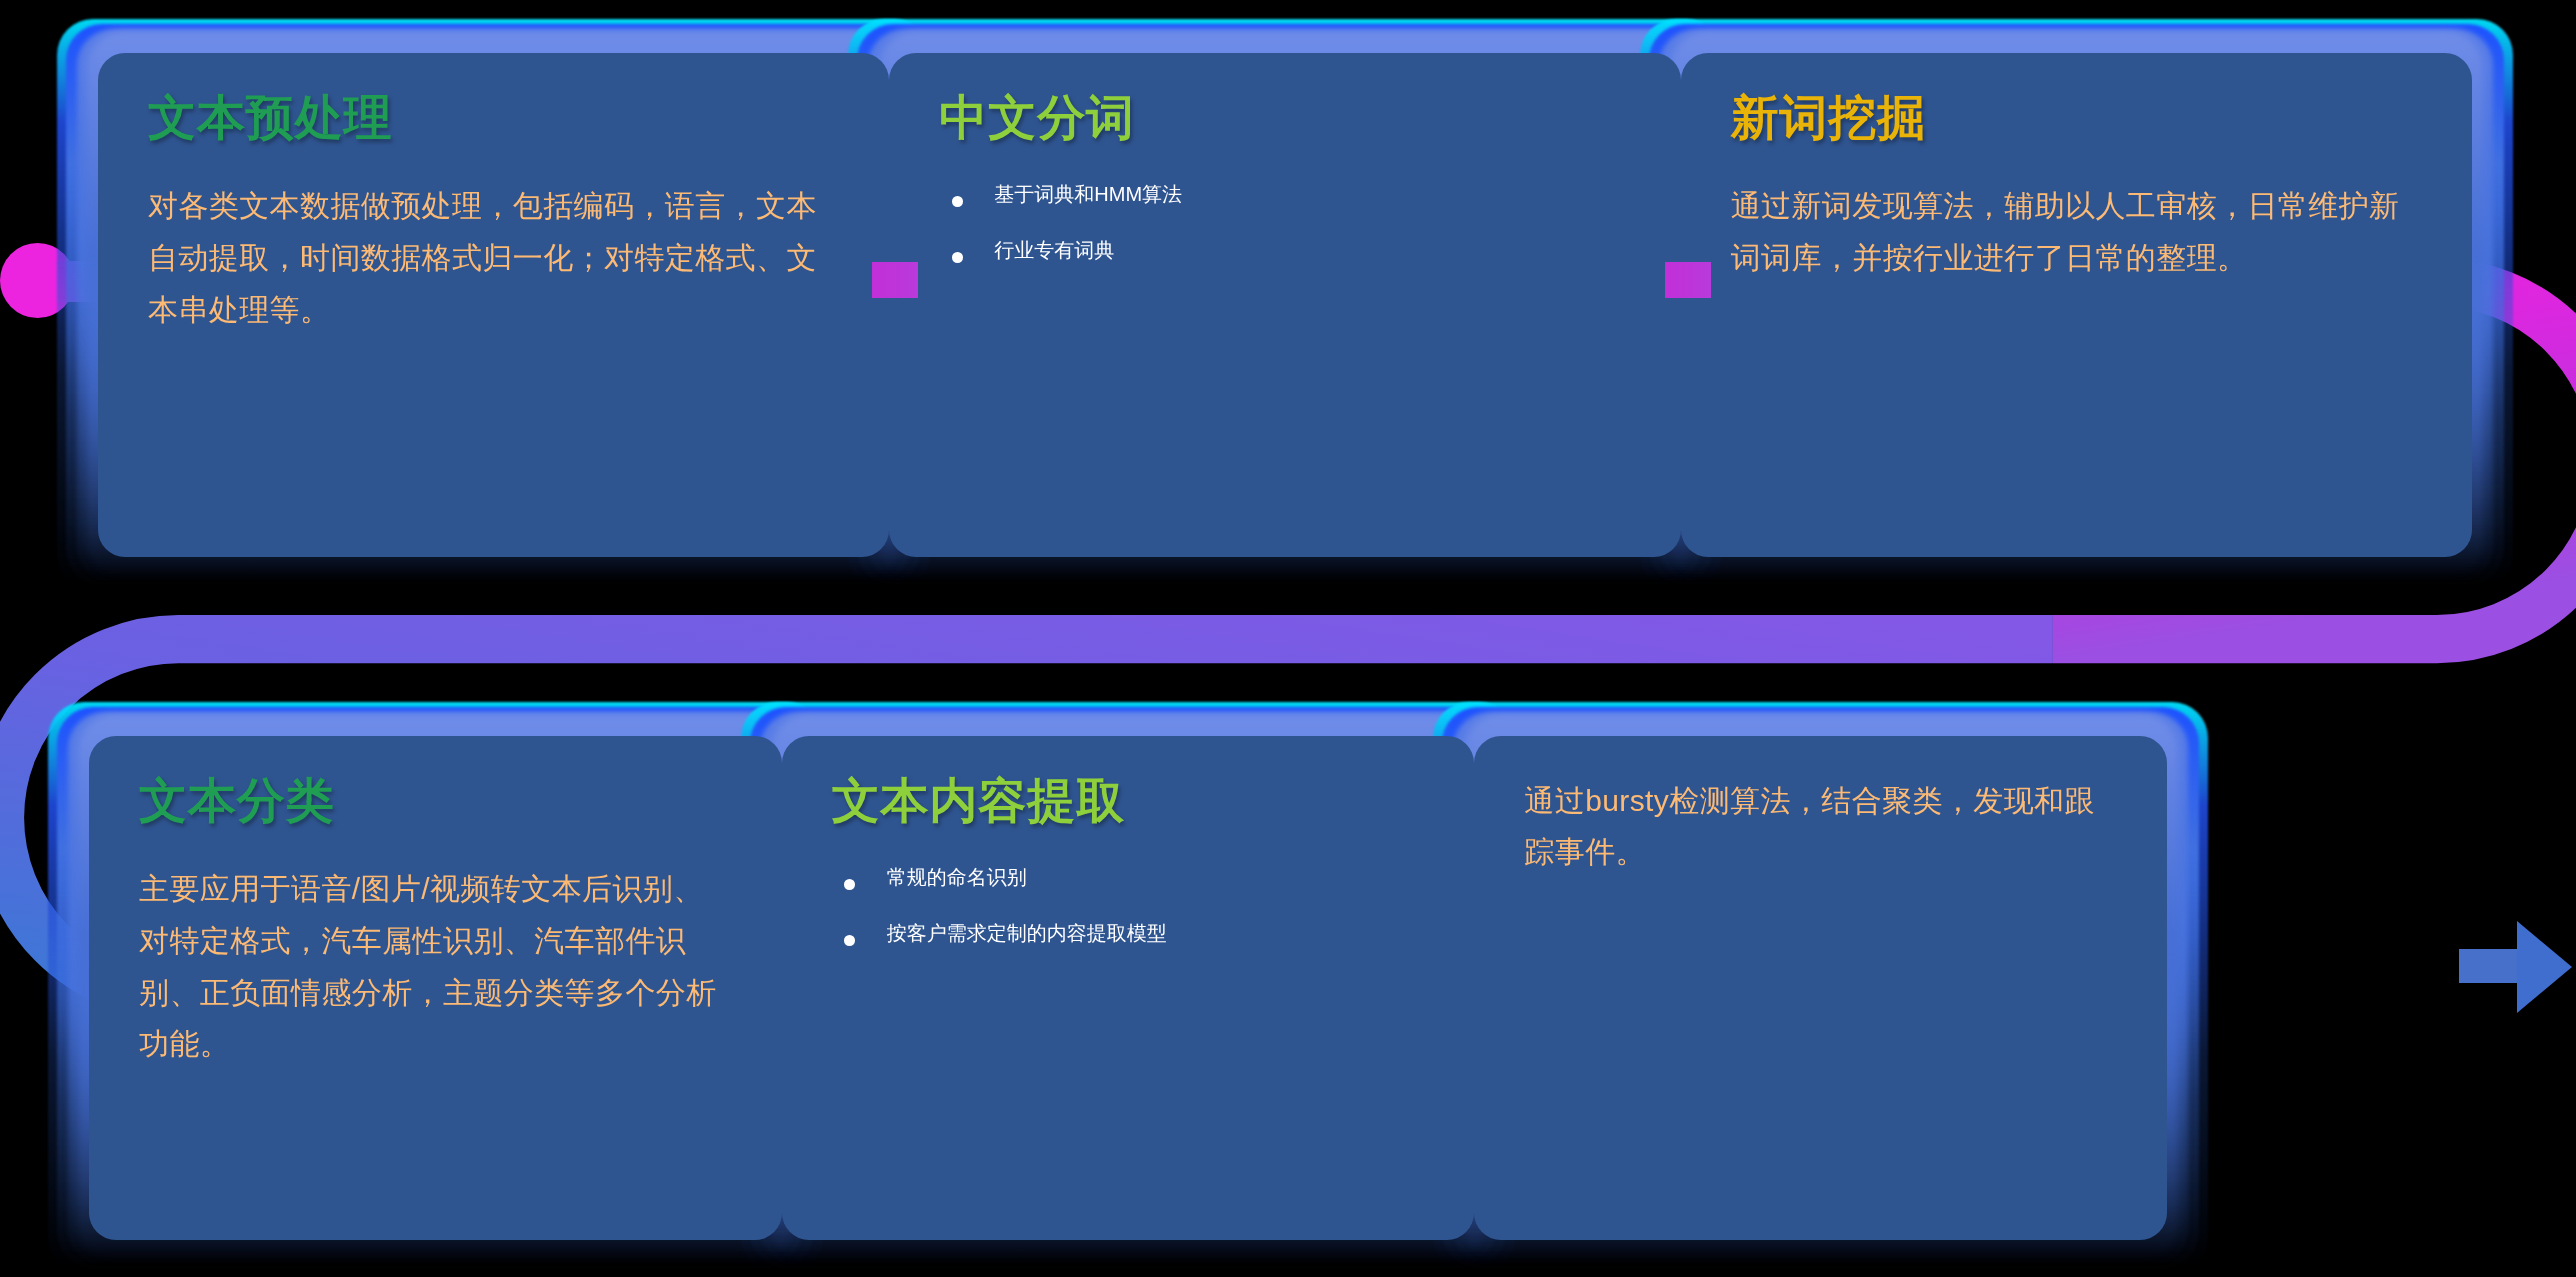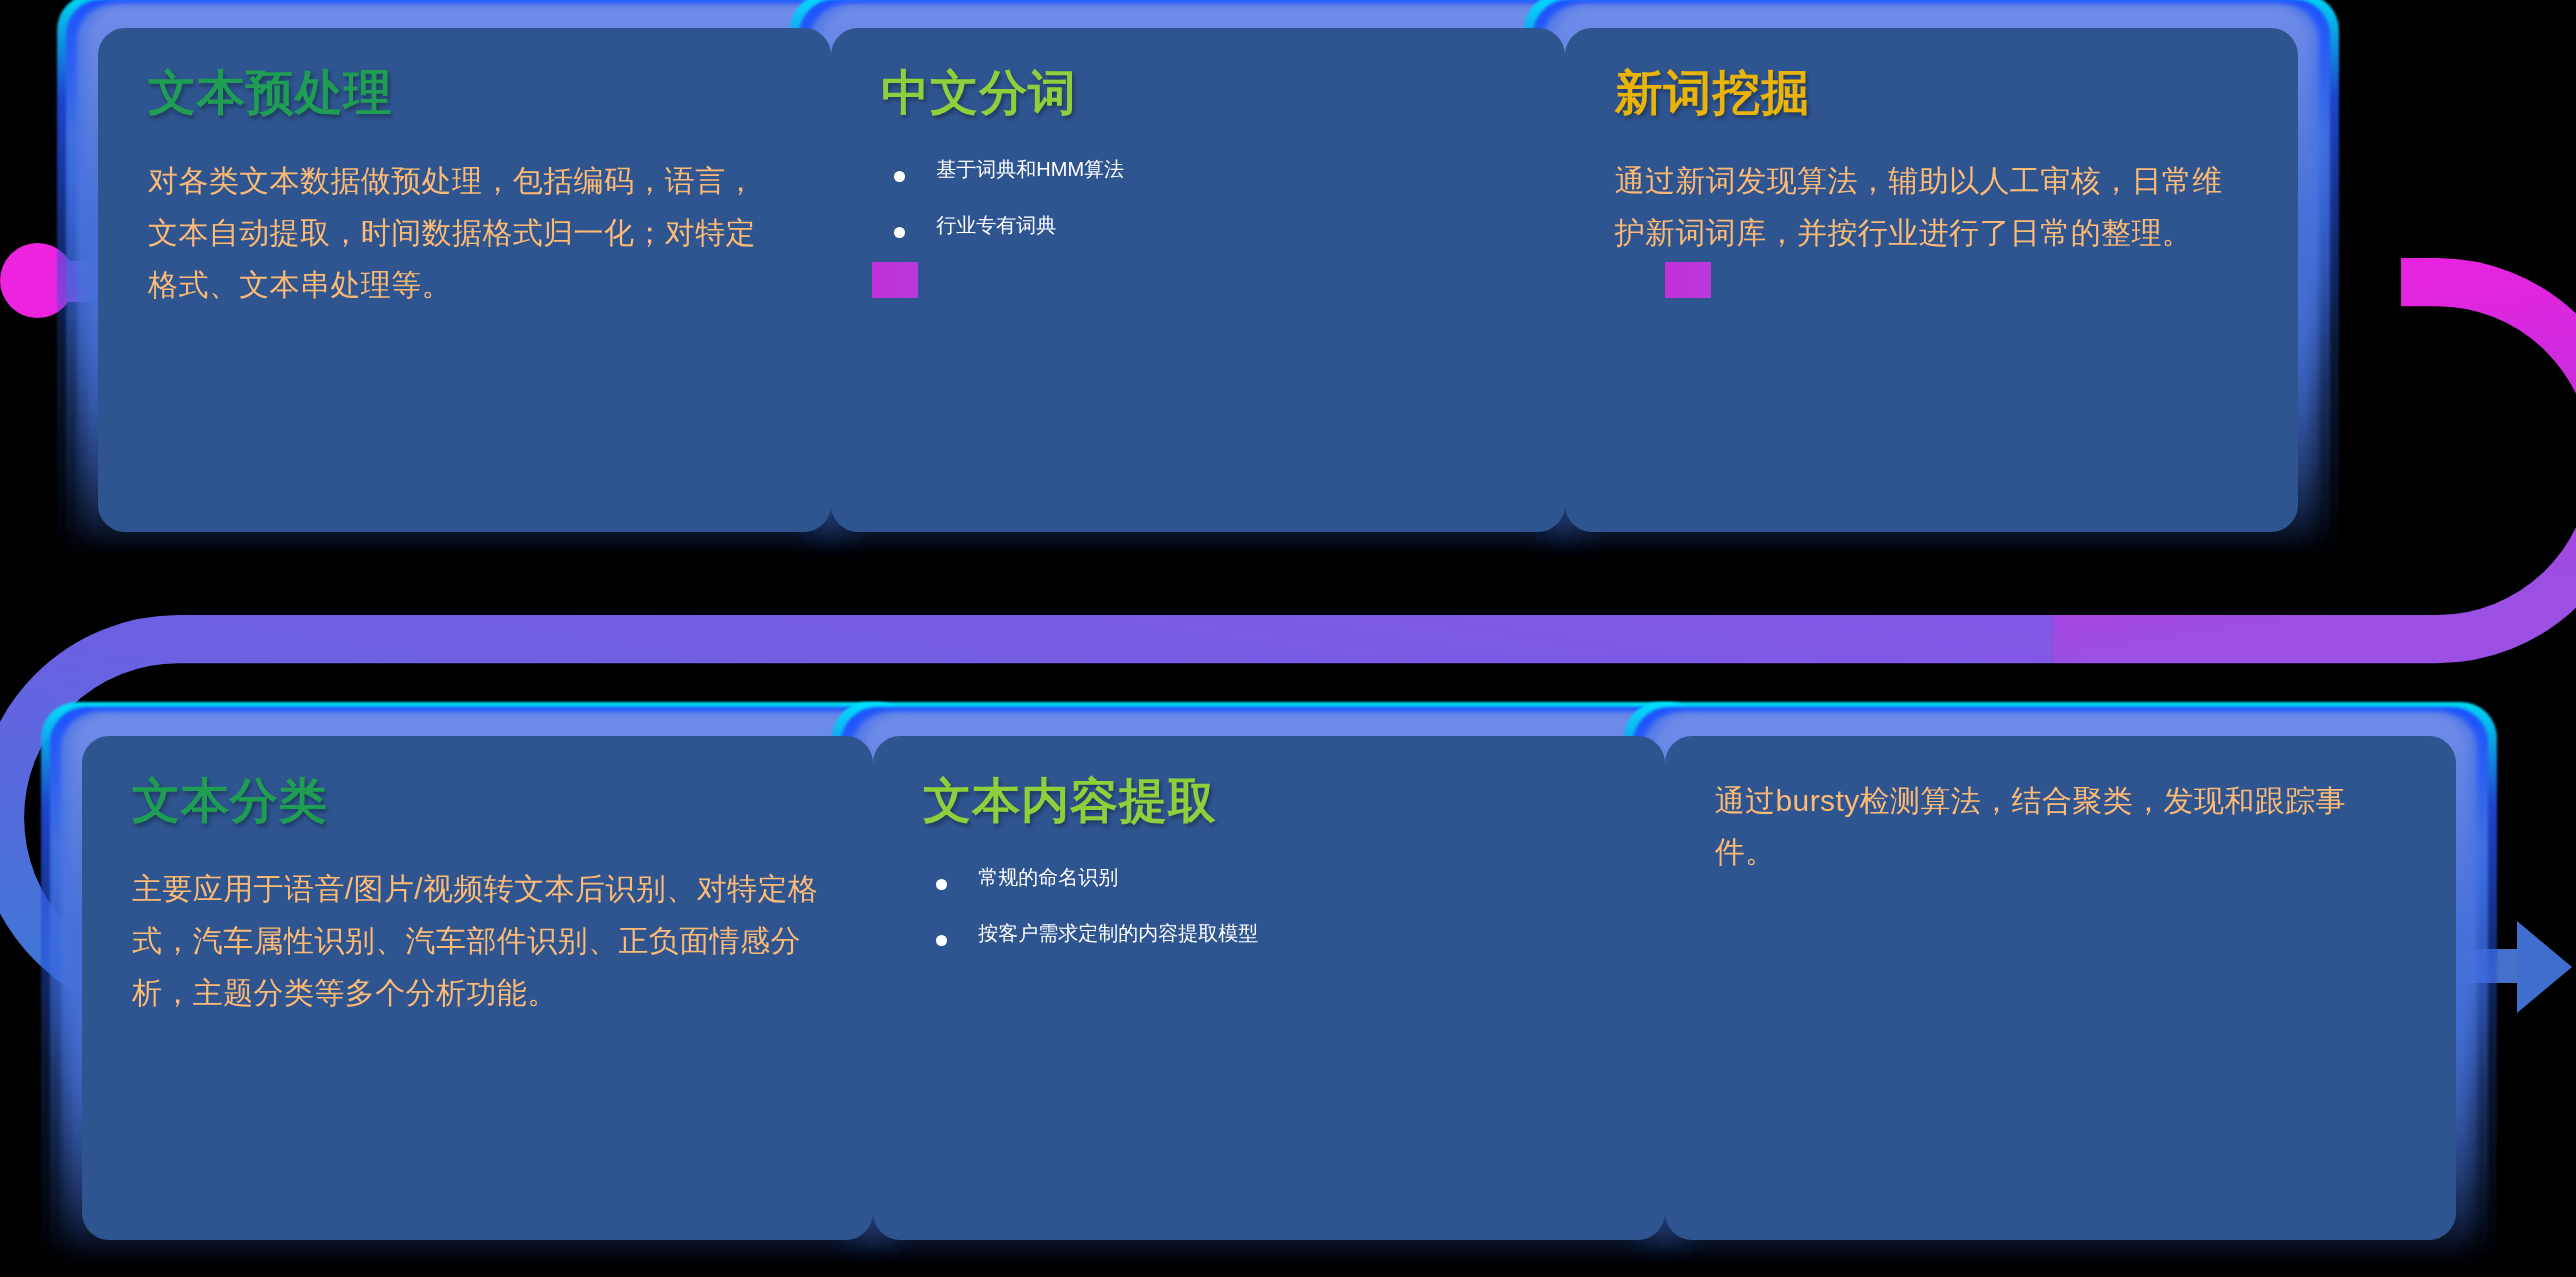--- a/index.html
+++ b/index.html
@@ -9,22 +9,22 @@
     font-family:"Liberation Sans","DejaVu Sans",sans-serif;
     overflow:hidden;
   }
   #stage { position:relative; width:2576px; height:1277px; background:#000; }
 
   
   #flow { position:absolute; inset:0; z-index:1; pointer-events:none; }
 
   
   .row { position:absolute; display:flex; z-index:3; }
-  #row-top    { left:98px; top:8px;  width:2200px; height:544px;justify-content:space-between; }
-  #row-bottom { left:82px; top:716px; width:2374px; height:544px; }
+  #row-top    { left:98px; top:33px;  width:2374px; height:544px;justify-content:space-between; }
+  #row-bottom { left:89px; top:716px; width:2078px; height:544px; }
 
   .card-wrap { position:relative; flex:1 1 0; height:100%; }
   .card-wrap + .card-wrap { }
 
   
   .glow {
     position:absolute; border-radius:36px; pointer-events:none;
   }
   .glow.g1 { left:-41px; top:-14.3px; right:-41px; bottom:-14.3px;
              background:linear-gradient(180deg,#00e5ff 0%, #1f49d8 18%, rgba(40,90,200,0.28) 62%, rgba(30,70,170,0) 100%);

